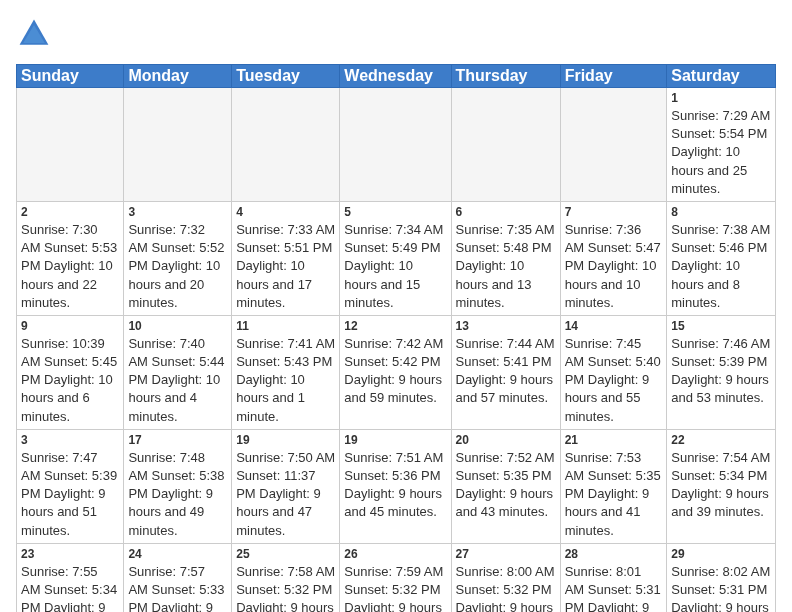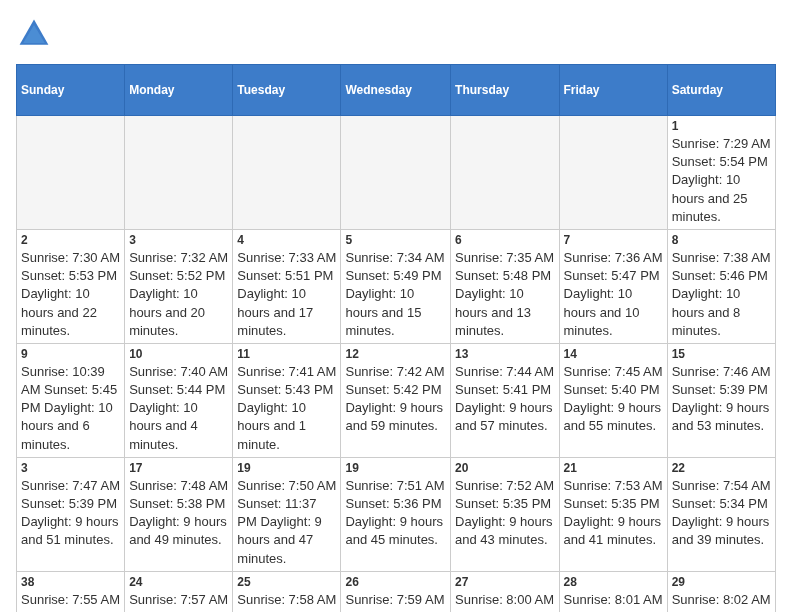--- a/index.html
+++ b/index.html
@@ -47,23 +47,23 @@
       color: #555;
     }
     .calendar {
       width: 100%;
       border-collapse: collapse;
       border: 1px solid #ccc;
     }
     .calendar th {
       background: #3d7cc9;
       color: #fff;
-      font-size: 12px;
+      font-size: 16px;
       font-weight: bold;
-      padding: 18px 4px;
+      padding: 2px 4px;
       text-align: left;
       border: 1px solid #2e6ab5;
     }
     .calendar td {
       vertical-align: top;
       border: 1px solid #ccc;
       padding: 3px 4px;
       width: 113px;
       min-height: 70px;
       font-size: 10px;
@@ -284,21 +284,21 @@
         <td>
           <span class="day-number">22</span>
           <div class="day-info">Sunrise: 7:54 AM
 Sunset: 5:34 PM
 Daylight: 9 hours
 and 39 minutes.</div>
         </td>
       </tr>
       <tr>
         <td>
-          <span class="day-number">38</span>
+          <span class="day-number">23</span>
           <div class="day-info">Sunrise: 7:55 AM
 Sunset: 5:34 PM
 Daylight: 9 hours
 and 38 minutes.</div>
         </td>
         <td>
           <span class="day-number">24</span>
           <div class="day-info">Sunrise: 7:57 AM
 Sunset: 5:33 PM
 Daylight: 9 hours

